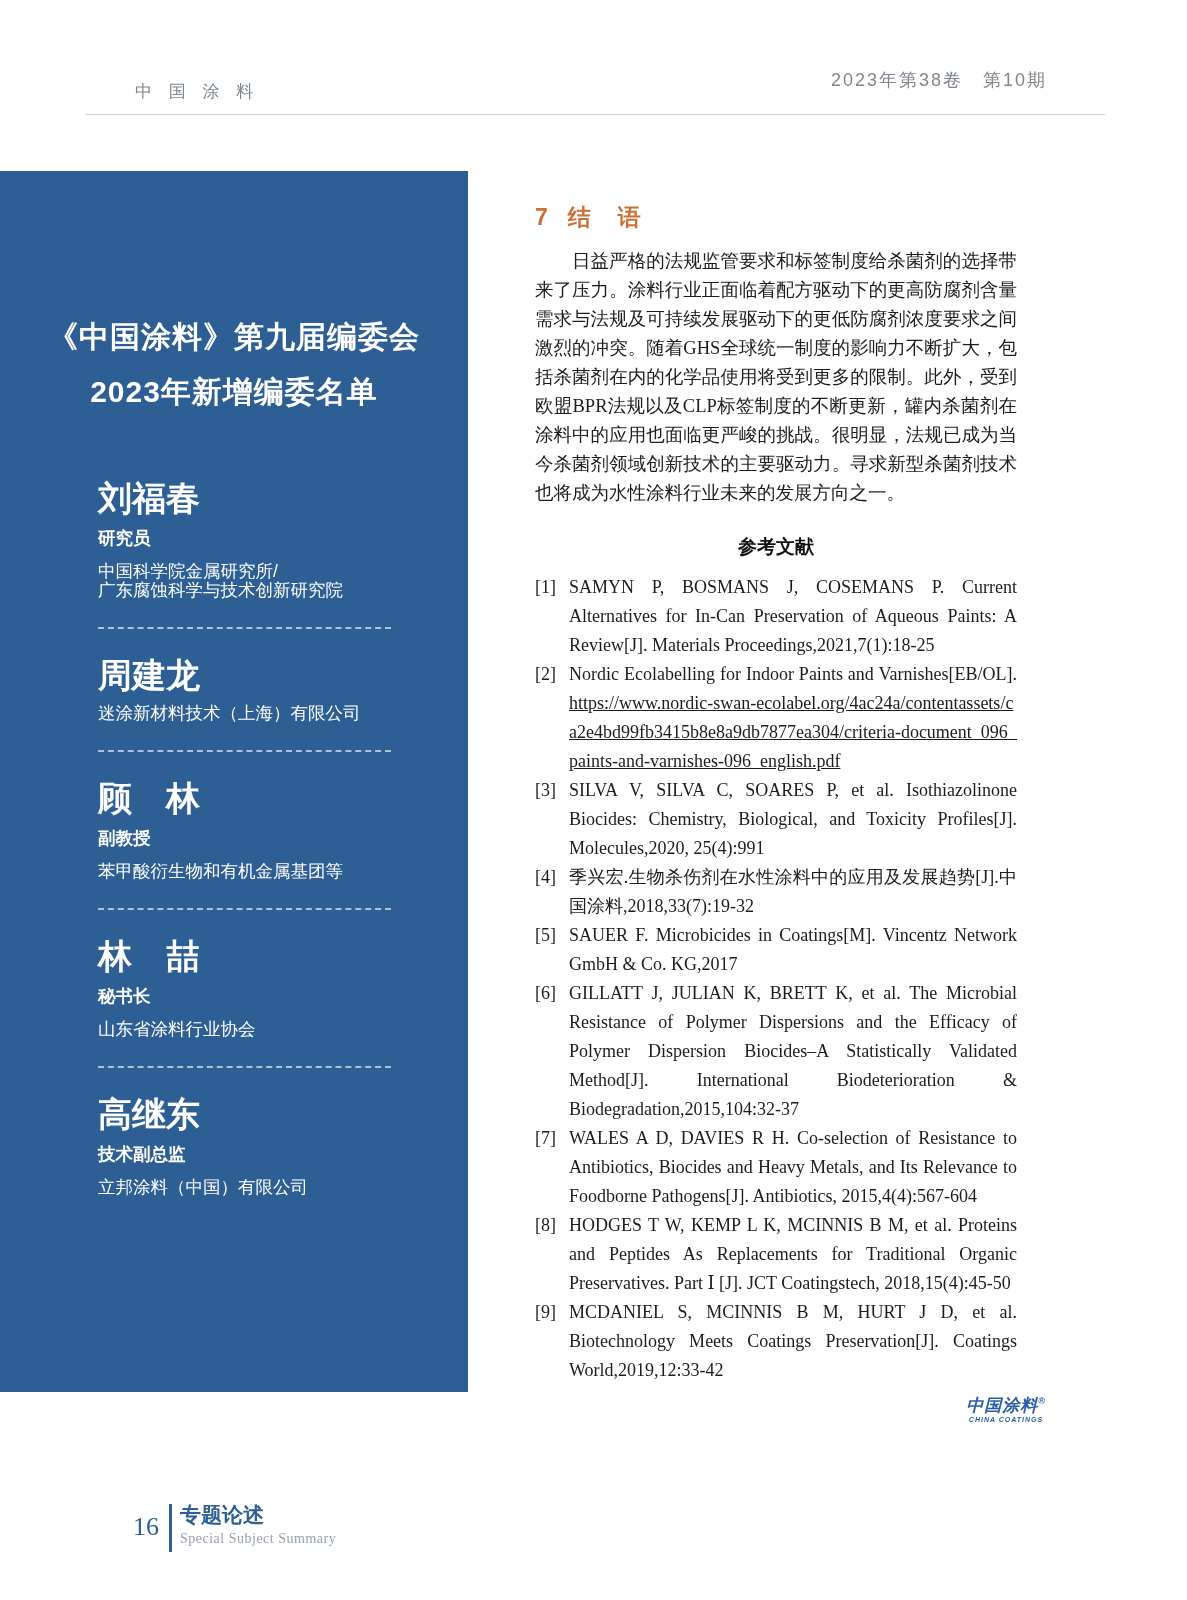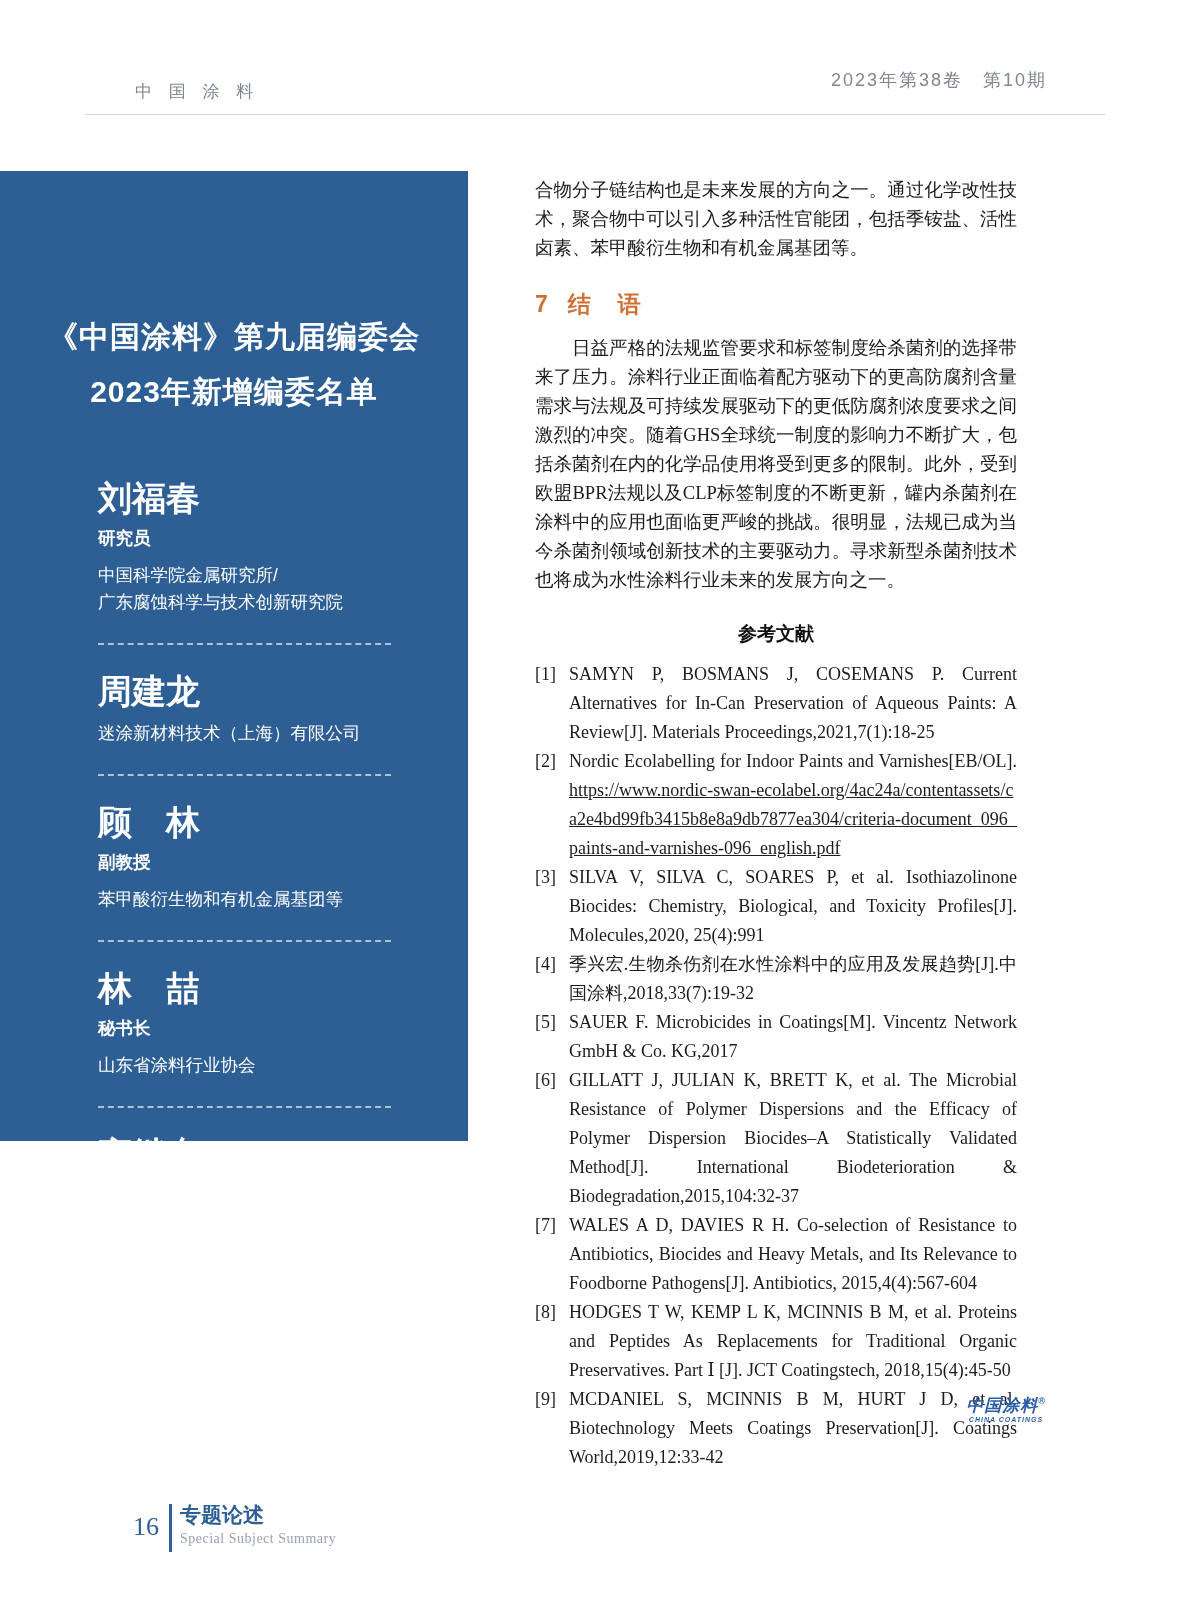--- a/index.html
+++ b/index.html
@@ -15,31 +15,31 @@
   }
   .hdr-right{
     position:absolute;top:68px;right:140px;font-size:18px;color:#7e878f;
     letter-spacing:2px;font-family:"Liberation Sans","DejaVu Sans",sans-serif;
   }
   .hdr-rule{
     position:absolute;left:85px;top:114px;width:1020px;height:1px;background:#d2d6da;
   }
   
   .panel{
-    position:absolute;left:0;top:171px;width:468px;height:970px;background:#2d5f94;
+    position:absolute;left:0;top:171px;width:468px;height:1221px;background:#2d5f94;
     color:#ffffff;font-family:"Liberation Sans","DejaVu Sans",sans-serif;
   }
   .panel-title{
     padding:138px 22px 0 22px;text-align:center;font-size:30px;font-weight:700;
     line-height:55px;letter-spacing:1px;
   }
   .members{margin:62px 40px 0 98px;}
   .member-name{font-size:34px;font-weight:700;line-height:34px;}
   .member-title{font-size:17.5px;font-weight:600;margin-top:11px;line-height:24px;}
-  .member-affiliation{font-size:17.5px;font-weight:500;margin-top:12px;line-height:27px;white-space:pre-line;}
+  .member-affiliation{font-size:17.5px;font-weight:500;margin-top:12px;line-height:19px;white-space:pre-line;}
   .member-divider{
     border:none;border-top:2px dashed rgba(255,255,255,.62);
     width:293px;margin:27px 0 29px 0;
   }
   
   .col-right{position:absolute;left:535px;top:176px;width:482px;}
   .para{font-size:18.5px;line-height:29px;text-align:justify;}
   .para-conclusion{text-indent:2em;margin-top:14px;}
   .section-head{
     margin-top:26px;color:#ce7034;font-weight:700;font-size:23px;
@@ -127,21 +127,20 @@
       <div class="member-name">高继东</div>
       <div class="member-title">技术副总监</div>
       <div class="member-affiliation">立邦涂料（中国）有限公司</div>
     </div>
 
   </div>
 </aside>
 
 <main class="col-right">
 
-  <p class="para" style="margin:0">合物分子链结构也是未来发展的方向之一。通过化学改性技术，聚合物中可以引入多种活性官能团，包括季铵盐、活性卤素、苯甲酸衍生物和有机金属基团等。</p>
 
   <h2 class="section-head" style="margin-bottom:0">
     <span class="sec-num">7</span><span>结　语</span>
   </h2>
 
   <p class="para para-conclusion" style="margin-bottom:0">日益严格的法规监管要求和标签制度给杀菌剂的选择带来了压力。涂料行业正面临着配方驱动下的更高防腐剂含量需求与法规及可持续发展驱动下的更低防腐剂浓度要求之间激烈的冲突。随着GHS全球统一制度的影响力不断扩大，包括杀菌剂在内的化学品使用将受到更多的限制。此外，受到欧盟BPR法规以及CLP标签制度的不断更新，罐内杀菌剂在涂料中的应用也面临更严峻的挑战。很明显，法规已成为当今杀菌剂领域创新技术的主要驱动力。寻求新型杀菌剂技术也将成为水性涂料行业未来的发展方向之一。</p>
 
   <div class="refs-heading">参考文献</div>
 
   <div class="refs">

